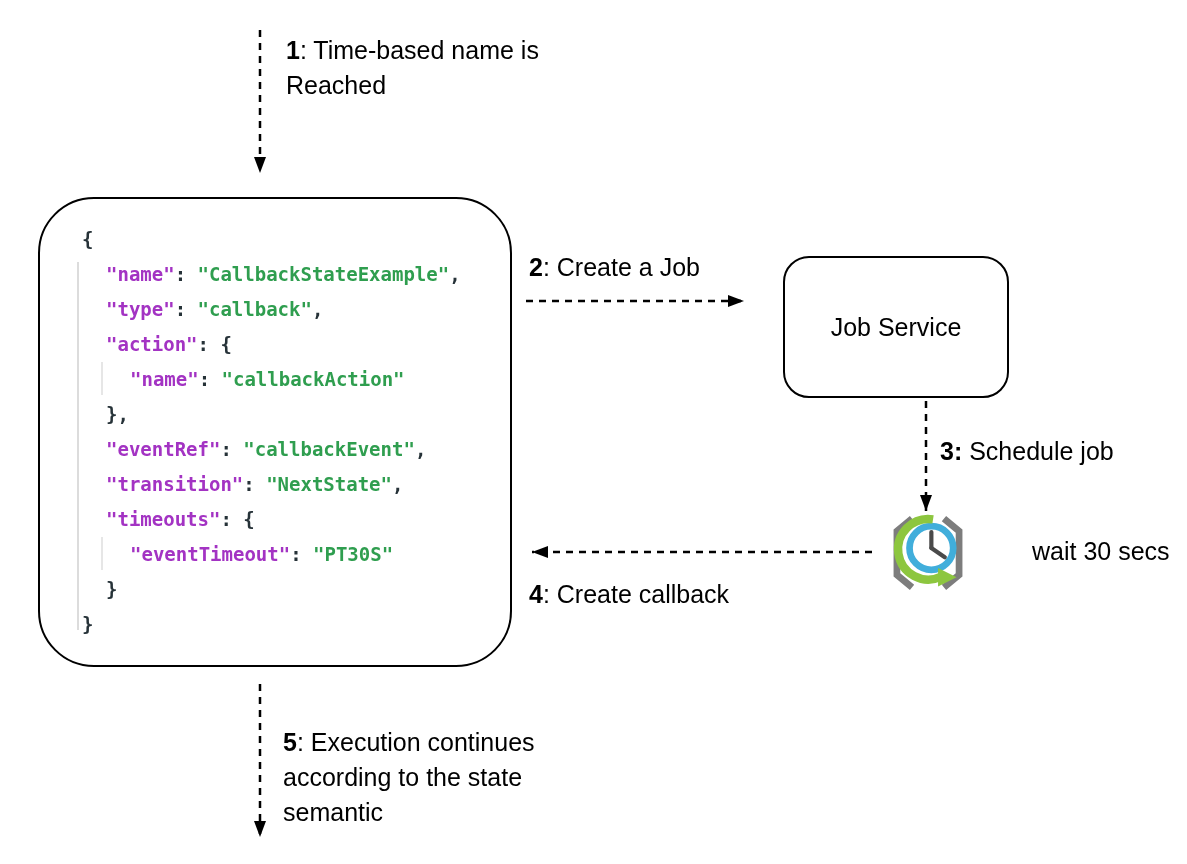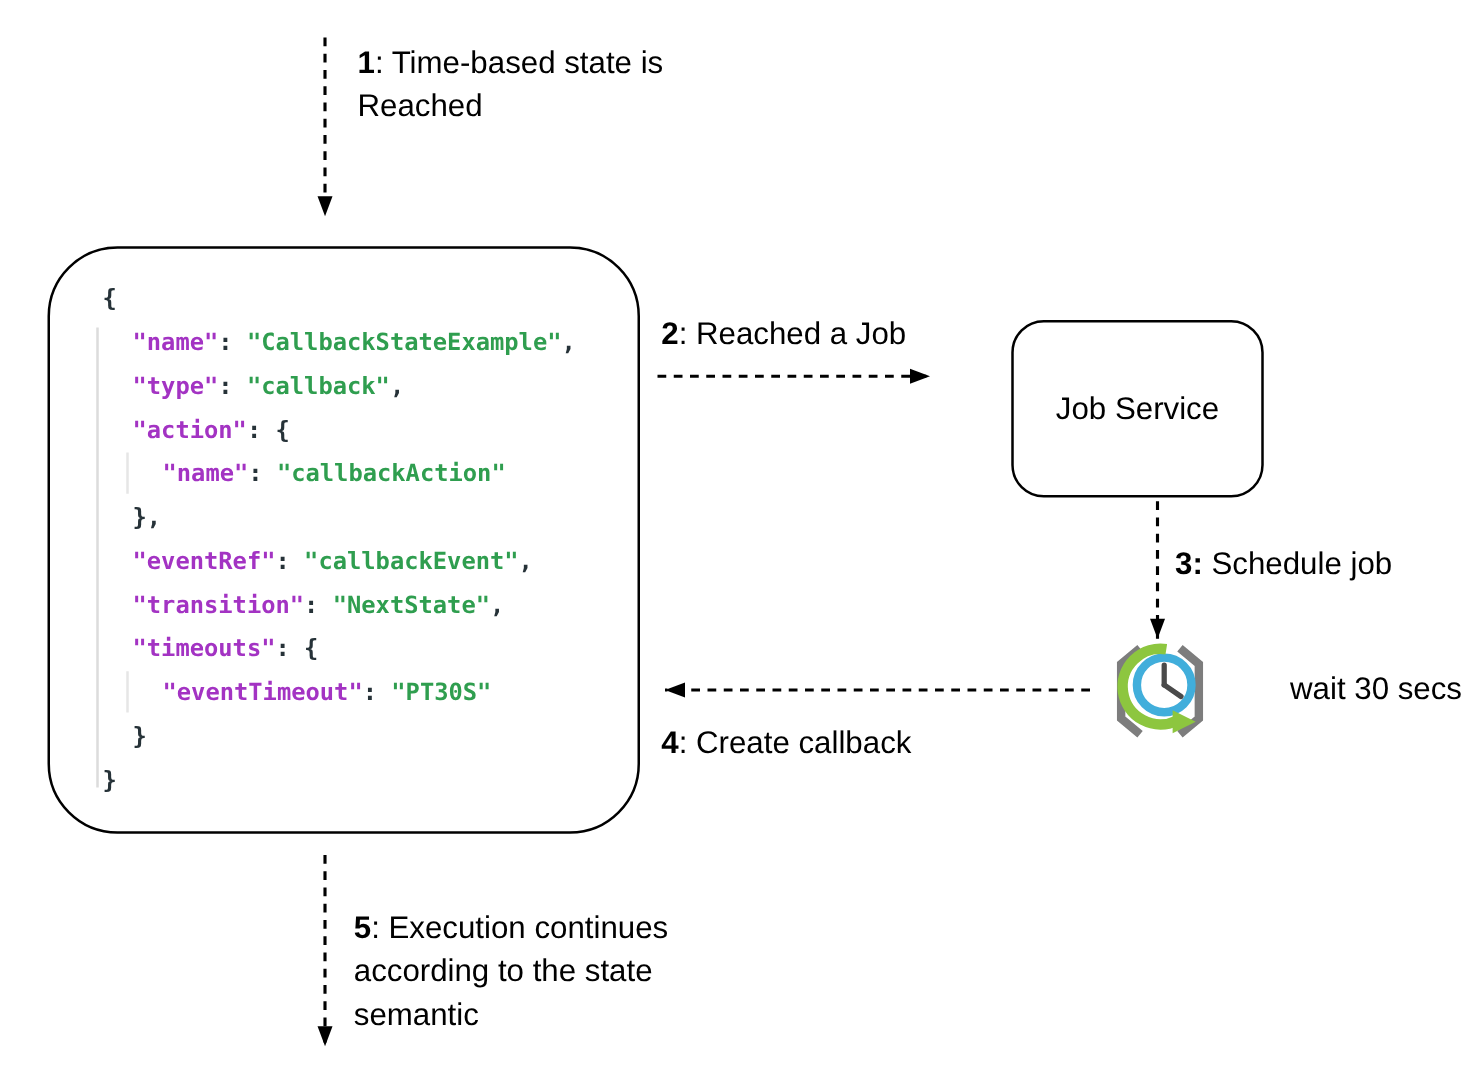--- a/index.html
+++ b/index.html
@@ -16,24 +16,23 @@
   }
   .step-label b{font-weight:bold;}
   
   .node{
     border:2.5px solid #000;background:#fff;box-sizing:border-box;
   }
   #state-box{
     left:38px;top:197px;width:474px;height:470px;border-radius:56px;
   }
   #job-service-box{
-    left:783px;top:256px;width:202px;height:142px;border-radius:26px;
+    left:783px;top:256px;width:226px;height:142px;border-radius:26px;
     display:flex;align-items:center;justify-content:center;
     font-size:25px;
-    margin-left:26px;
   }
   
   #json-code{
     left:82px;top:222px;
     font-family:"DejaVu Sans Mono","Liberation Mono",monospace;
     font-size:19px;line-height:35px;font-weight:600;
     white-space:pre;color:var(--json-punct,#263238);
   }
   .code-line{height:35px;}
   .code-line .k{color:var(--json-key,#a333c3);}
@@ -53,29 +52,29 @@
       <path d="M2,2 L18,8 L2,14 Z" fill="#000"></path>
     </marker>
   </defs>
   <line x1="260" y1="30" x2="260" y2="173" stroke="#000" stroke-width="2.5" stroke-dasharray="7 6" marker-end="url(#ah)"></line>
   <line x1="526" y1="301" x2="744" y2="301" stroke="#000" stroke-width="2.5" stroke-dasharray="7 6" marker-end="url(#ah)"></line>
   <line x1="926" y1="401" x2="926" y2="511" stroke="#000" stroke-width="2.5" stroke-dasharray="7 6" marker-end="url(#ah)"></line>
   <line x1="872" y1="552" x2="532" y2="552" stroke="#000" stroke-width="2.5" stroke-dasharray="7 6" marker-end="url(#ah)"></line>
   <line x1="260" y1="684" x2="260" y2="837" stroke="#000" stroke-width="2.5" stroke-dasharray="7 6" marker-end="url(#ah)"></line>
 </svg>
 
-<div class="abs step-label" style="left:286px;top:33px;width:285px;"><b>1</b><span>: Time-based state is Reached</span></div>
+<div class="abs step-label" style="left:286px;top:33px;width:285px;"><b>1</b><span>: Time-based name is Reached</span></div>
 
 <div class="abs node" id="state-box"></div>
 <div class="abs indent-guide" style="left:77px;top:262px;height:368px;"></div>
 <div class="abs indent-guide" style="left:101px;top:362px;height:33px;background:#e6e6e6;"></div>
 <div class="abs indent-guide" style="left:101px;top:537px;height:33px;background:#e6e6e6;"></div>
 <div class="abs" id="json-code"><div class="code-line" style="padding-left: 0px;"><span class="p">{</span></div><div class="code-line" style="padding-left: 24px;"><span class="k">"name"</span><span class="p">: </span><span class="s">"CallbackStateExample"</span><span class="p">,</span></div><div class="code-line" style="padding-left: 24px;"><span class="k">"type"</span><span class="p">: </span><span class="s">"callback"</span><span class="p">,</span></div><div class="code-line" style="padding-left: 24px;"><span class="k">"action"</span><span class="p">: </span><span class="p">{</span></div><div class="code-line" style="padding-left: 48px;"><span class="k">"name"</span><span class="p">: </span><span class="s">"callbackAction"</span></div><div class="code-line" style="padding-left: 24px;"><span class="p">},</span></div><div class="code-line" style="padding-left: 24px;"><span class="k">"eventRef"</span><span class="p">: </span><span class="s">"callbackEvent"</span><span class="p">,</span></div><div class="code-line" style="padding-left: 24px;"><span class="k">"transition"</span><span class="p">: </span><span class="s">"NextState"</span><span class="p">,</span></div><div class="code-line" style="padding-left: 24px;"><span class="k">"timeouts"</span><span class="p">: </span><span class="p">{</span></div><div class="code-line" style="padding-left: 48px;"><span class="k">"eventTimeout"</span><span class="p">: </span><span class="s">"PT30S"</span></div><div class="code-line" style="padding-left: 24px;"><span class="p">}</span></div><div class="code-line" style="padding-left: 0px;"><span class="p">}</span></div></div>
 
-<div class="abs step-label" style="left:529px;top:250px;white-space:nowrap;"><b>2</b><span>: Reached a Job</span></div>
+<div class="abs step-label" style="left:529px;top:250px;white-space:nowrap;"><b>2</b><span>: Create a Job</span></div>
 
 <div class="abs node" id="job-service-box">
   <span>Job Service</span>
 </div>
 
 <div class="abs step-label" style="left:940px;top:434px;white-space:nowrap;"><b>3:</b><span> Schedule job</span></div>
 
 <svg class="abs" style="left:886px;top:512px;" width="84" height="82" viewBox="0 0 100 96">
 
   <path d="M31 7 L13 22 L13 74 L31 89" fill="none" stroke="#7d7d7d" stroke-width="8"></path>

